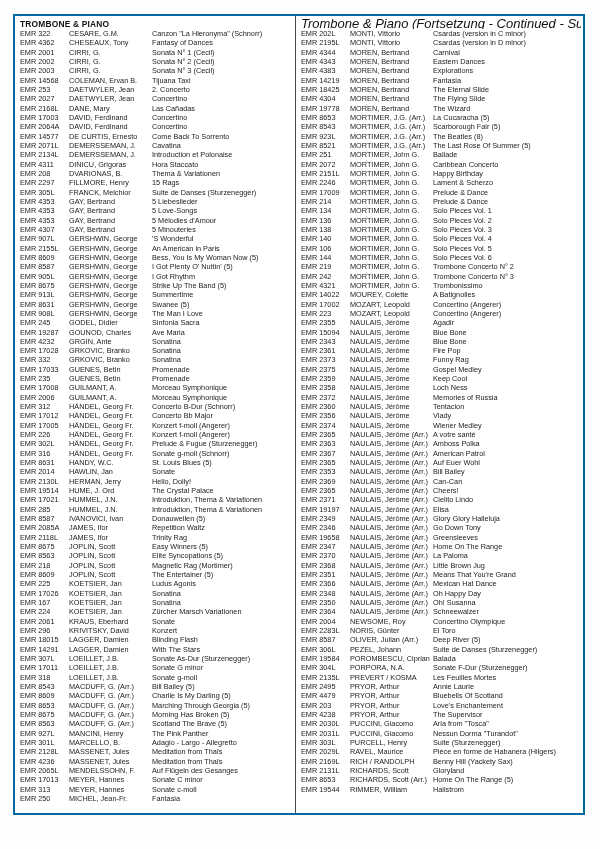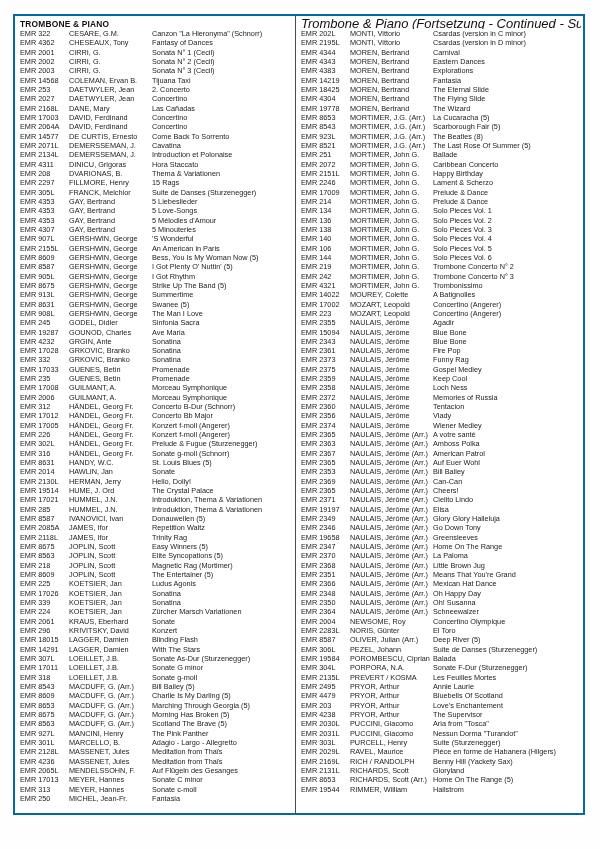--- a/index.html
+++ b/index.html
@@ -373,21 +373,21 @@
             <span class="num">EMR 225</span>
             <span class="composer">KOETSIER, Jan</span>
             <span class="title">Ludus Agonis</span>
           </div>
           <div class="row">
             <span class="num">EMR 17026</span>
             <span class="composer">KOETSIER, Jan</span>
             <span class="title">Sonatina</span>
           </div>
           <div class="row">
-            <span class="num">EMR 339</span>
+            <span class="num">EMR 167</span>
             <span class="composer">KOETSIER, Jan</span>
             <span class="title">Sonatina</span>
           </div>
           <div class="row">
             <span class="num">EMR 224</span>
             <span class="composer">KOETSIER, Jan</span>
             <span class="title">Zürcher Marsch Variationen</span>
           </div>
           <div class="row">
             <span class="num">EMR 2061</span>

